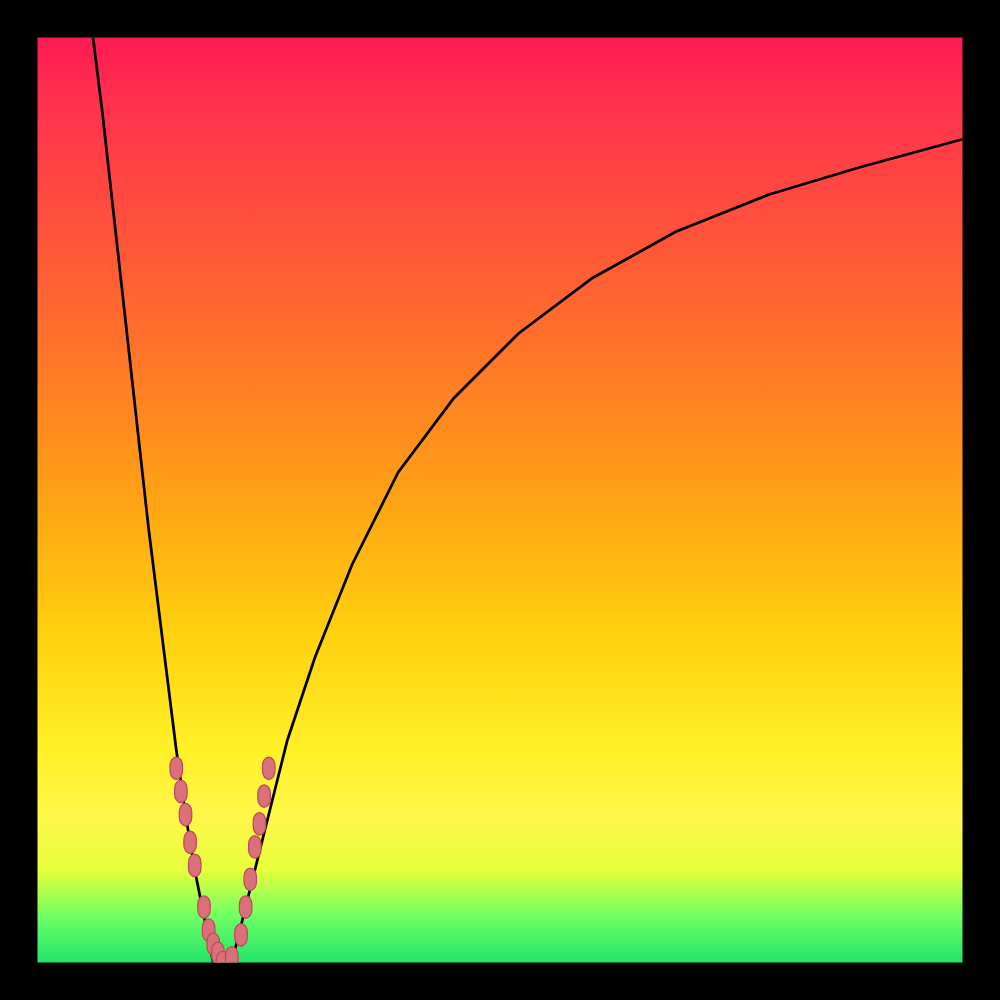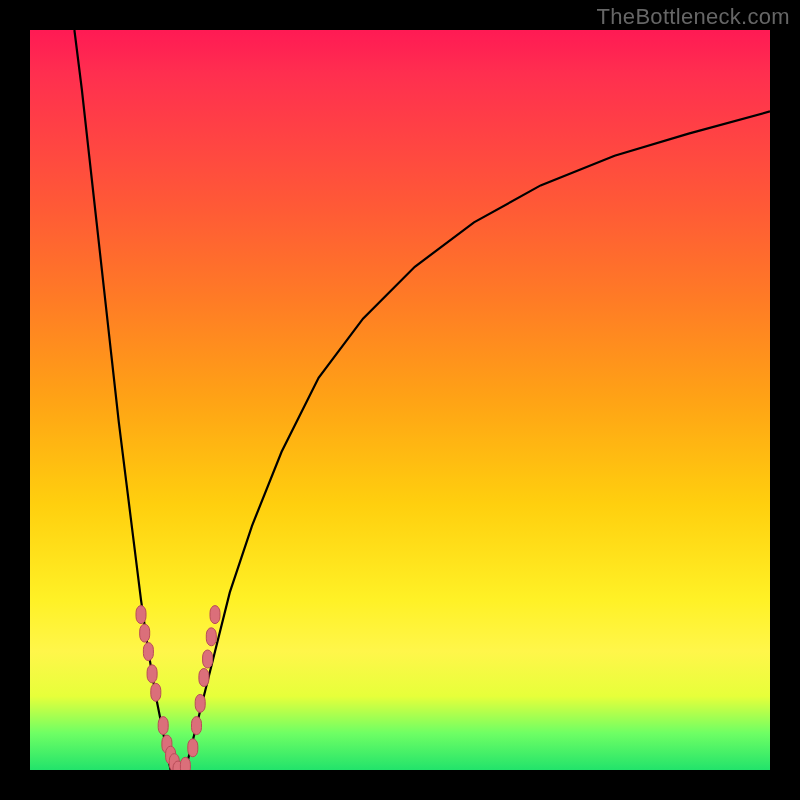--- a/index.html
+++ b/index.html
@@ -58,21 +58,20 @@
   .marker {
     fill: #db6f7a;
     stroke: #b84c58;
     stroke-width: 1;
   }
 </style>
 </head>
 <body>
 
 <div class="frame">
-  <div class="watermark">TheBottleneck.com</div>
 
   <div class="plot-area">
     <svg class="curves" viewBox="0 0 740 740" preserveAspectRatio="none">
       <path d="M44.4 0.0 L51.8 59.2 L59.2 125.8 L66.6 192.4 L74.0 259.0 L81.4 325.6 L88.8 392.2 L96.2 451.4 L103.6 510.6 L111.0 569.8 L118.4 621.6 L125.8 666.0 L133.2 703.0 L140.6 740.0" fill="none" stroke="#000" stroke-width="2.2" id="path-left"></path>
       <path d="M155.4 740.0 L170.2 680.8 L185.0 621.6 L199.8 562.4 L222.0 495.8 L251.6 421.8 L288.6 347.8 L333.0 288.6 L384.8 236.8 L444.0 192.4 L510.6 155.4 L584.6 125.8 L658.6 103.6 L740.0 81.4" fill="none" stroke="#000" stroke-width="2.2" id="path-right"></path>
       <g id="markers">
           <rect x="106.0" y="575.6" width="10" height="18" rx="5" ry="7" class="marker"></rect>
           <rect x="109.7" y="594.1" width="10" height="18" rx="5" ry="7" class="marker"></rect>
           <rect x="113.4" y="612.6" width="10" height="18" rx="5" ry="7" class="marker"></rect>
           <rect x="117.1" y="634.8" width="10" height="18" rx="5" ry="7" class="marker"></rect>

